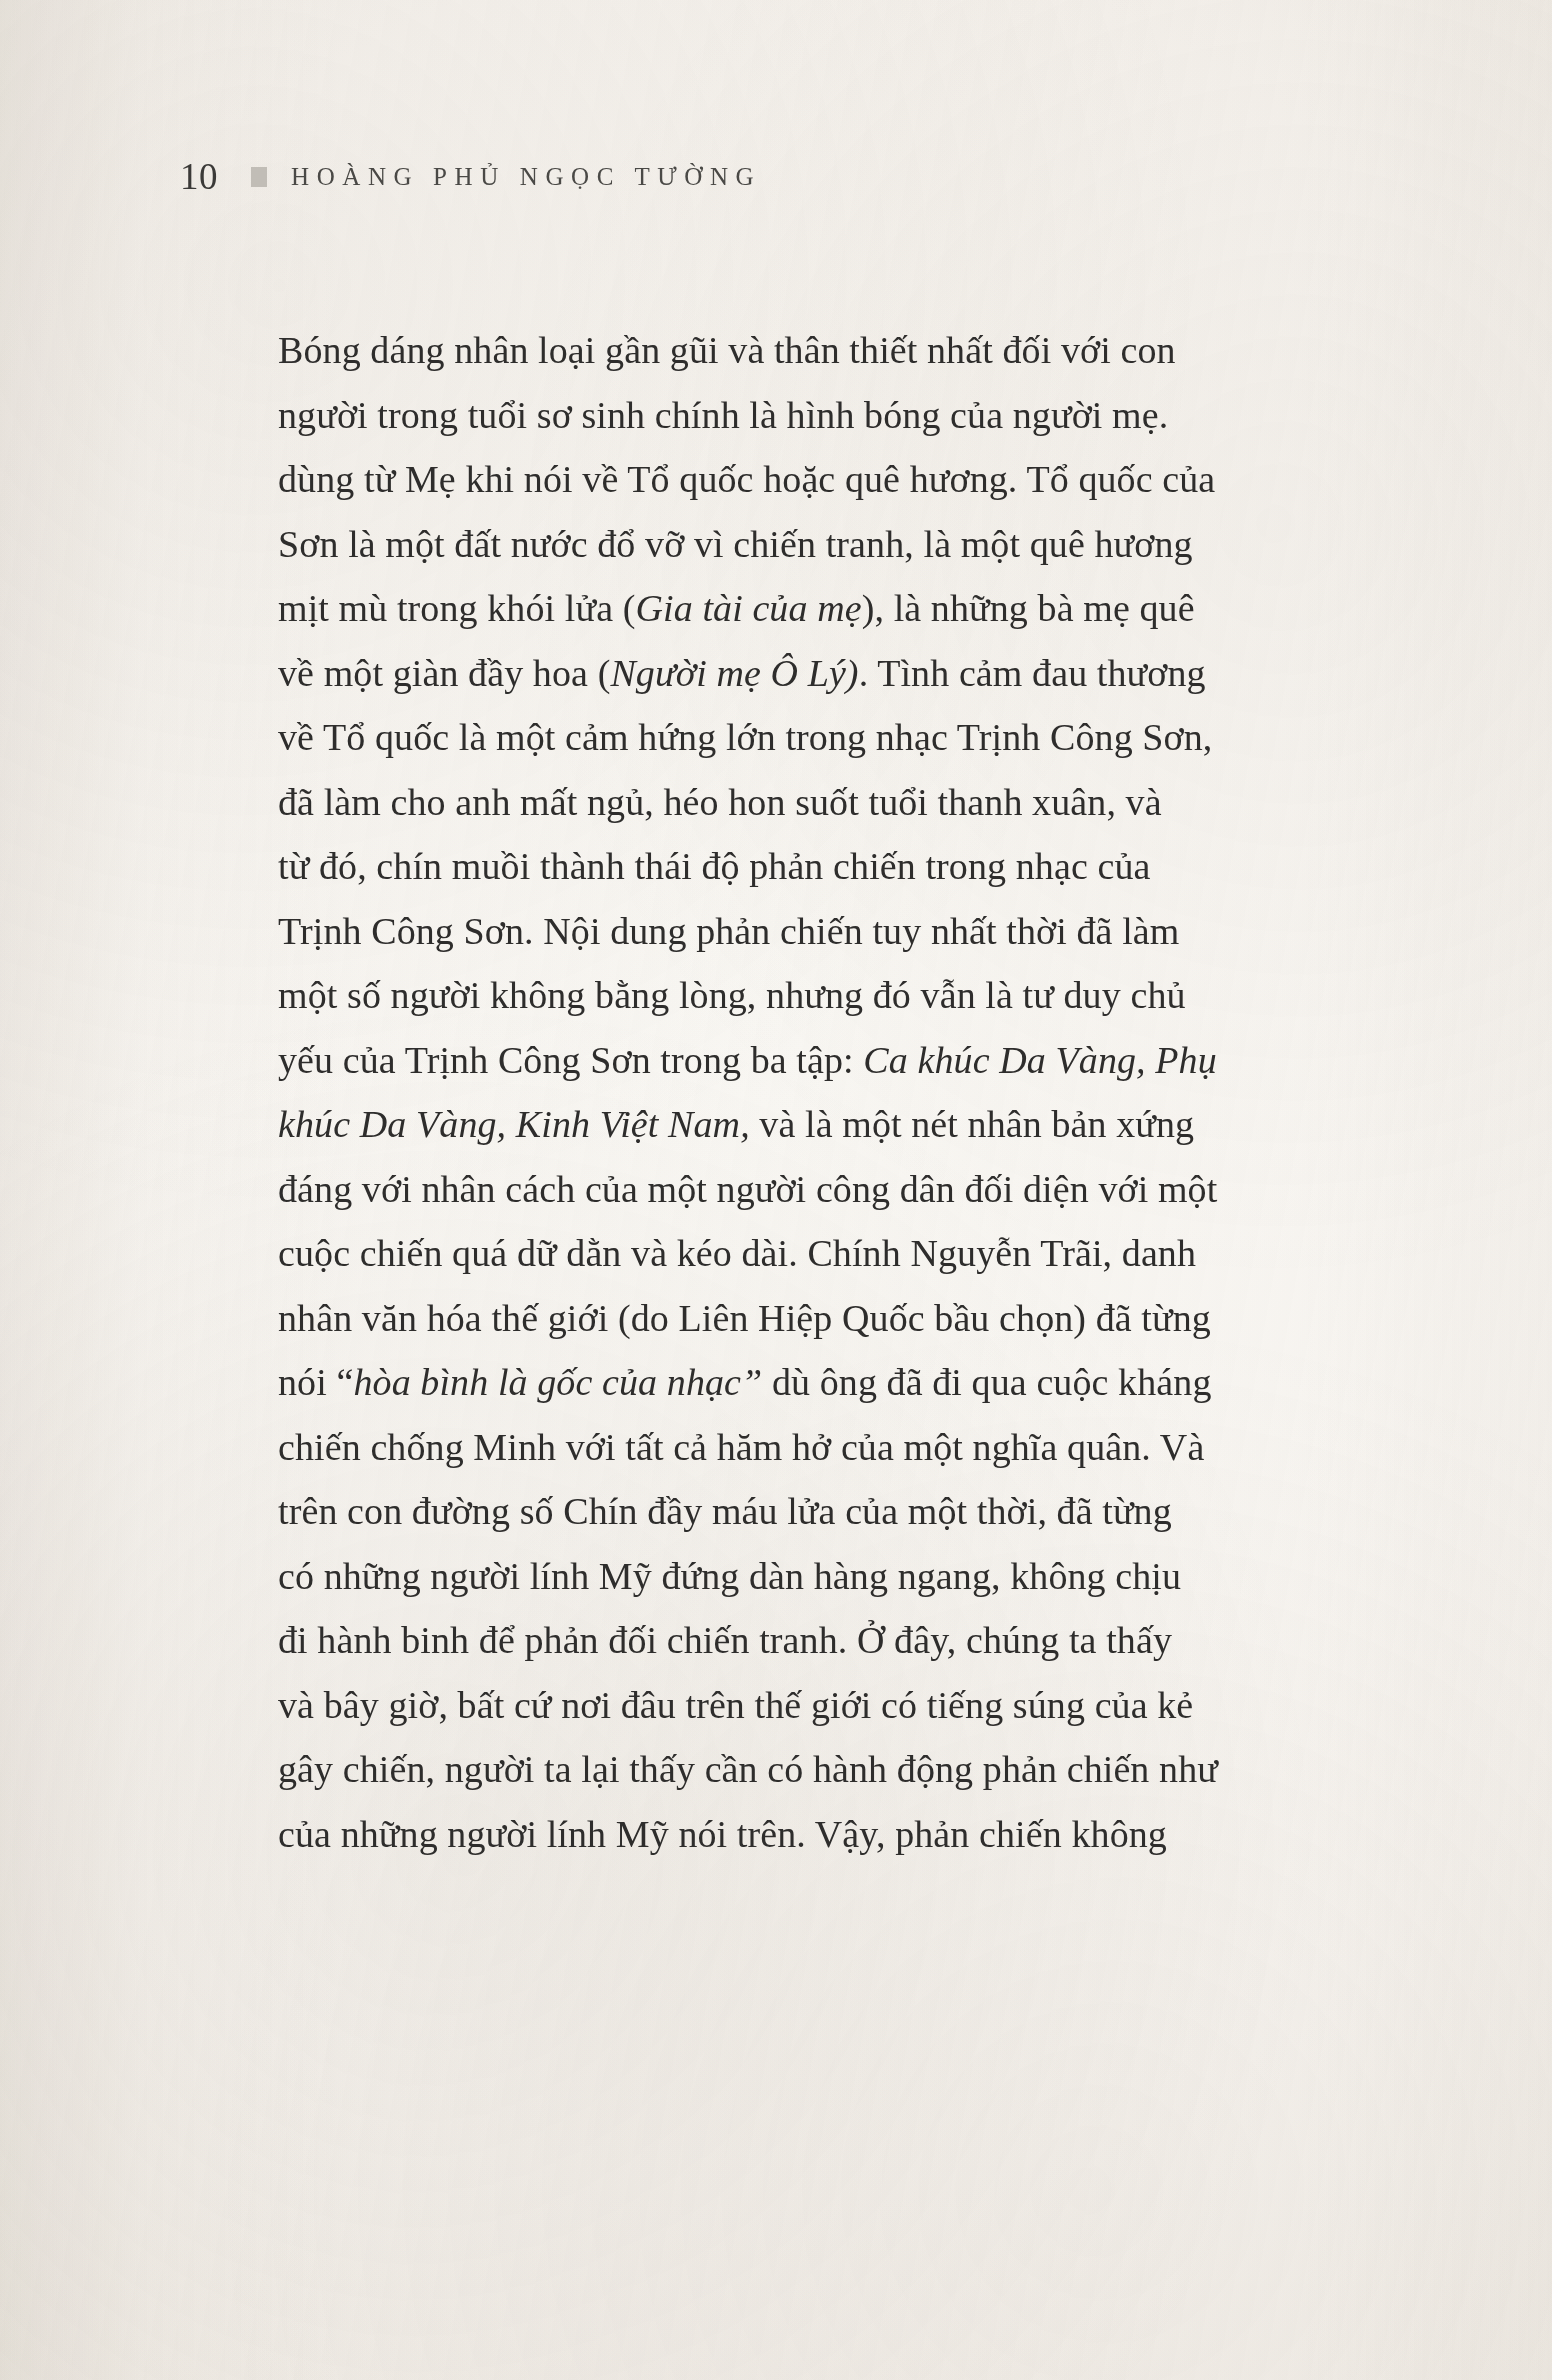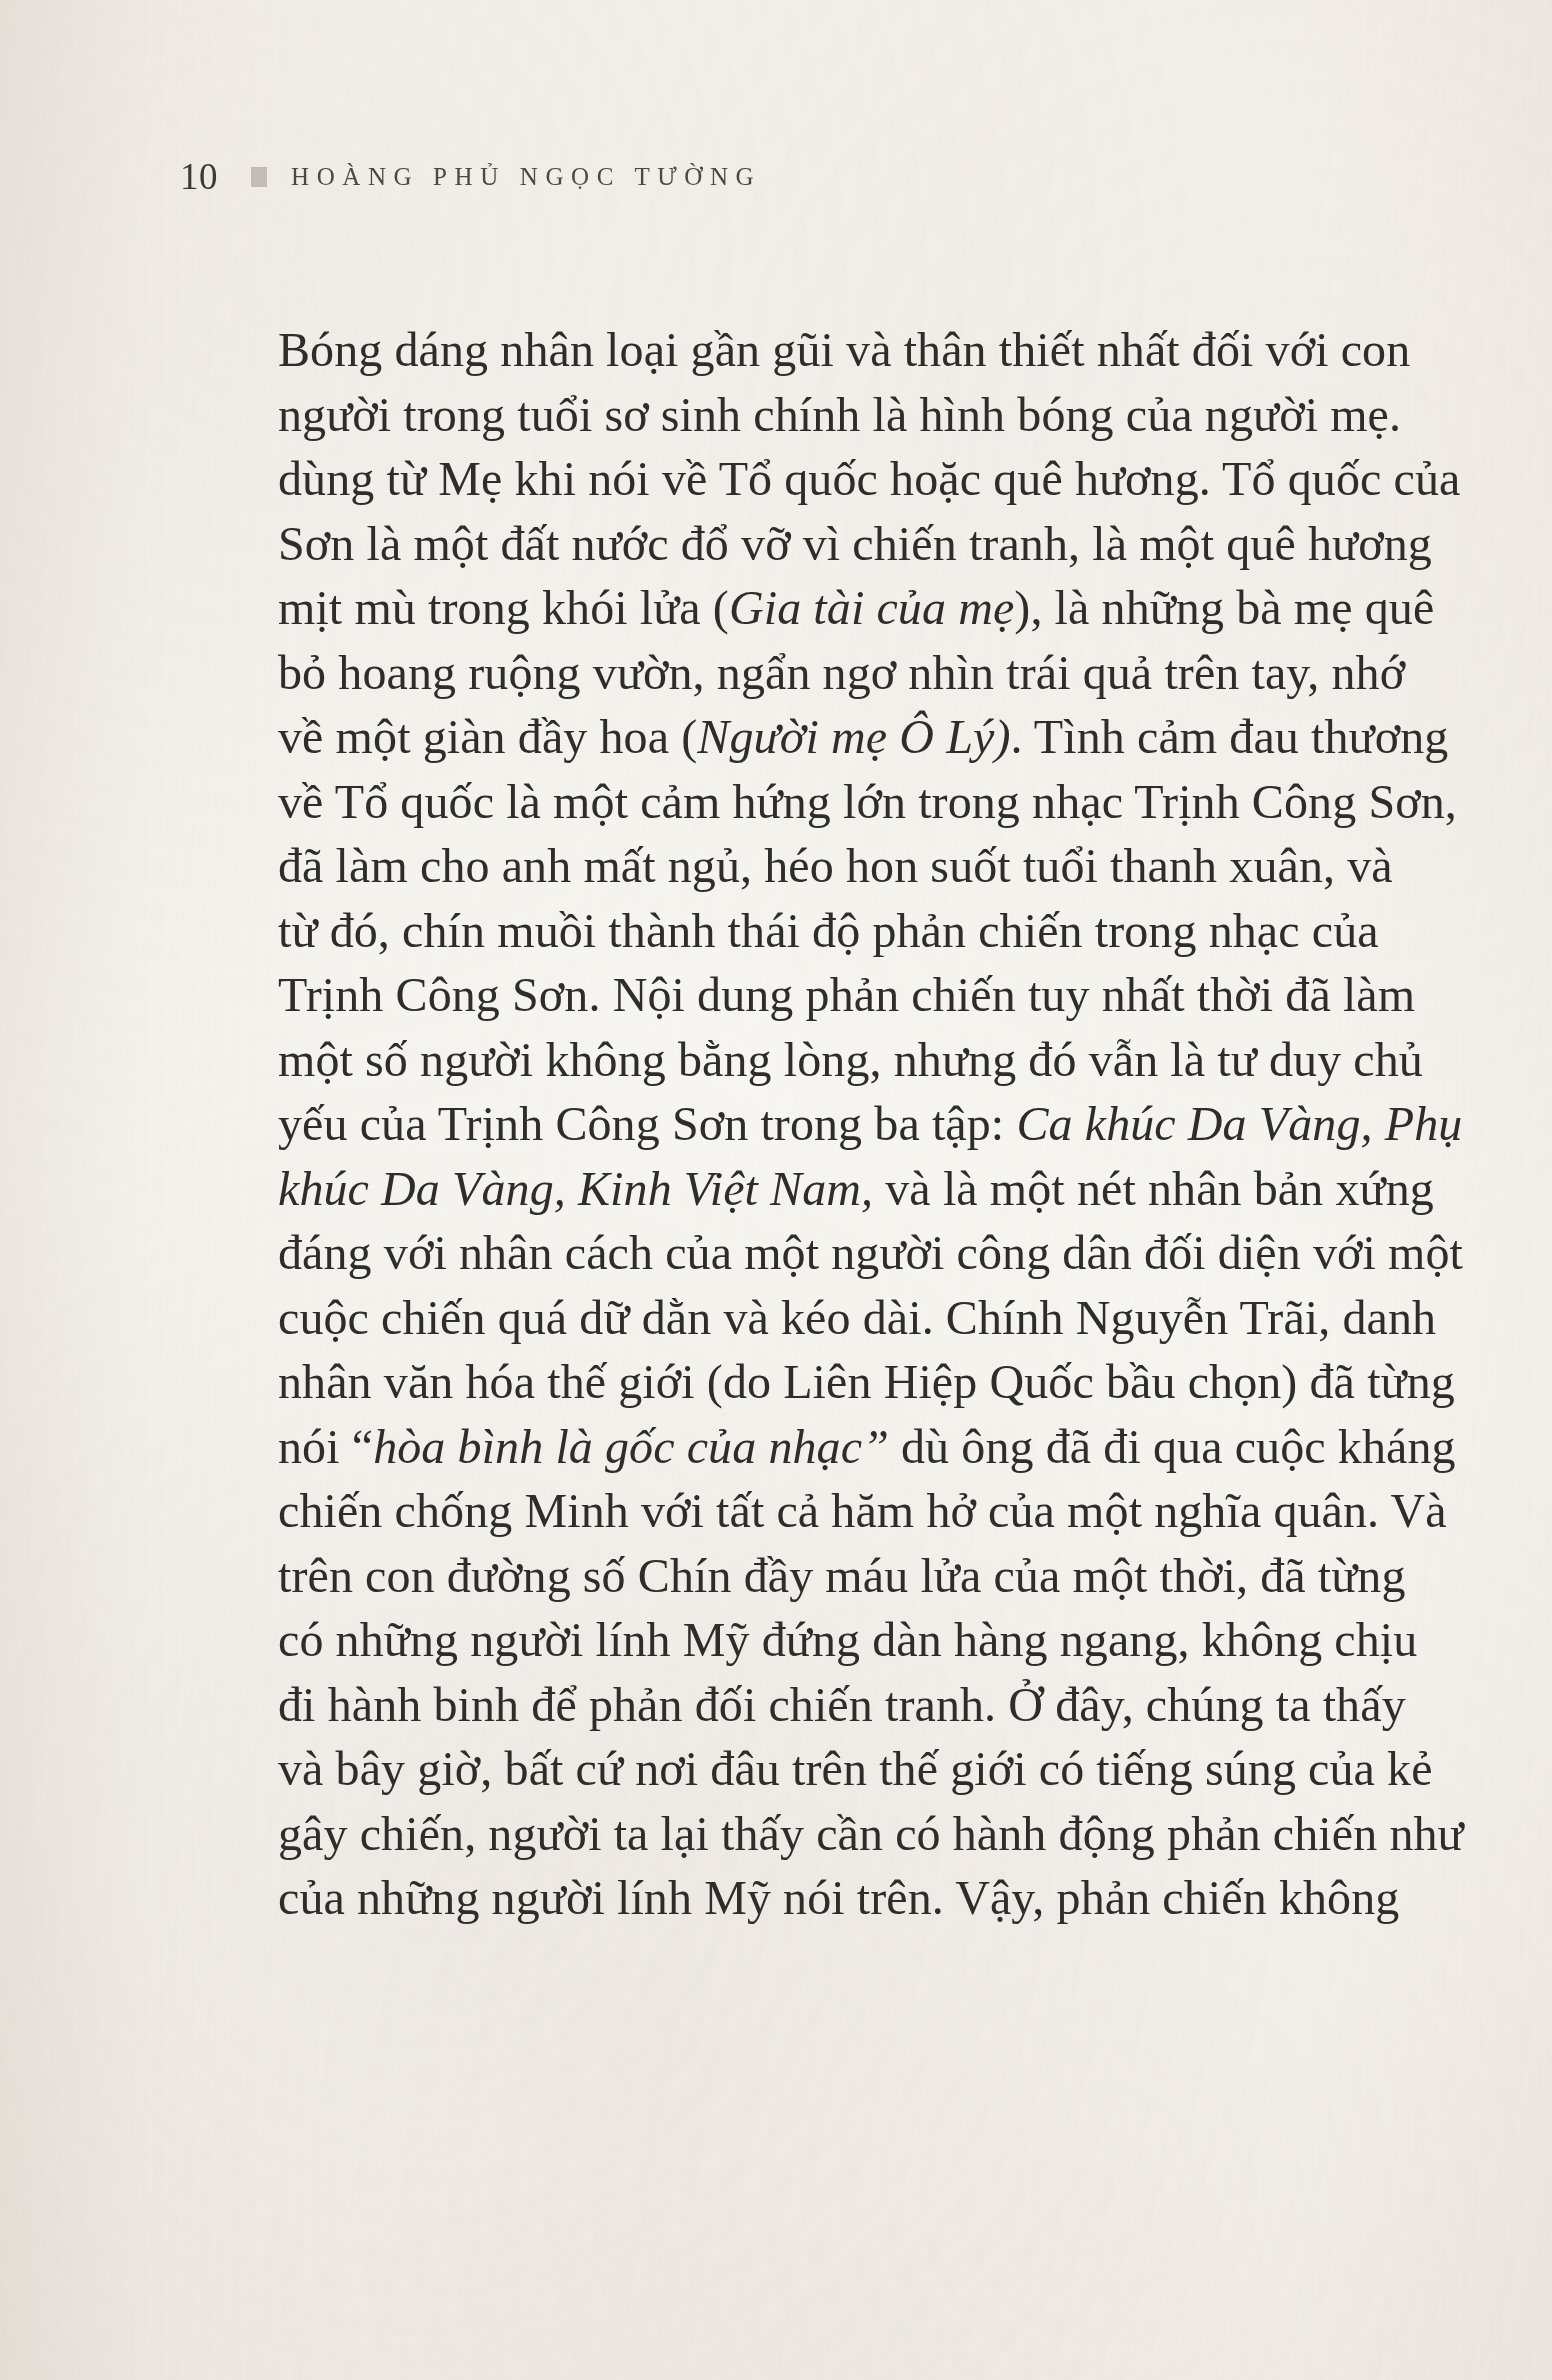--- a/index.html
+++ b/index.html
@@ -82,21 +82,21 @@
 
   
   .body-block {
     position: absolute;
     left: 278px;
     top: 318px;
     width: 1118px;
     z-index: 2;
   }
   .line {
-    font-size: 48px;
+    font-size: 38px;
     line-height: 64.5px;
     color: #2e2d2c;
     white-space: nowrap;
     letter-spacing: 0.1px;
   }
   .line em {
     font-style: italic;
     text-align: center;
   }
 </style>
@@ -110,21 +110,20 @@
     <span class="head-ornament"></span>
     <span class="head-title">HOÀNG PHỦ NGỌC TƯỜNG</span>
   </div>
 
   <div class="body-block">
       <div class="line">Bóng dáng nhân loại gần gũi và thân thiết nhất đối với con</div>
       <div class="line">người trong tuổi sơ sinh chính là hình bóng của người mẹ.</div>
       <div class="line">dùng từ Mẹ khi nói về Tổ quốc hoặc quê hương. Tổ quốc của</div>
       <div class="line">Sơn là một đất nước đổ vỡ vì chiến tranh, là một quê hương</div>
       <div class="line">mịt mù trong khói lửa (<em>Gia tài của mẹ</em>), là những bà mẹ quê</div>
-      <div class="line">bỏ hoang ruộng vườn, ngẩn ngơ nhìn trái quả trên tay, nhớ</div>
       <div class="line">về một giàn đầy hoa (<em>Người mẹ Ô Lý)</em>. Tình cảm đau thương</div>
       <div class="line">về Tổ quốc là một cảm hứng lớn trong nhạc Trịnh Công Sơn,</div>
       <div class="line">đã làm cho anh mất ngủ, héo hon suốt tuổi thanh xuân, và</div>
       <div class="line">từ đó, chín muồi thành thái độ phản chiến trong nhạc của</div>
       <div class="line">Trịnh Công Sơn. Nội dung phản chiến tuy nhất thời đã làm</div>
       <div class="line">một số người không bằng lòng, nhưng đó vẫn là tư duy chủ</div>
       <div class="line">yếu của Trịnh Công Sơn trong ba tập: <em>Ca khúc Da Vàng, Phụ</em></div>
       <div class="line"><em>khúc Da Vàng, Kinh Việt Nam,</em> và là một nét nhân bản xứng</div>
       <div class="line">đáng với nhân cách của một người công dân đối diện với một</div>
       <div class="line">cuộc chiến quá dữ dằn và kéo dài. Chính Nguyễn Trãi, danh</div>

